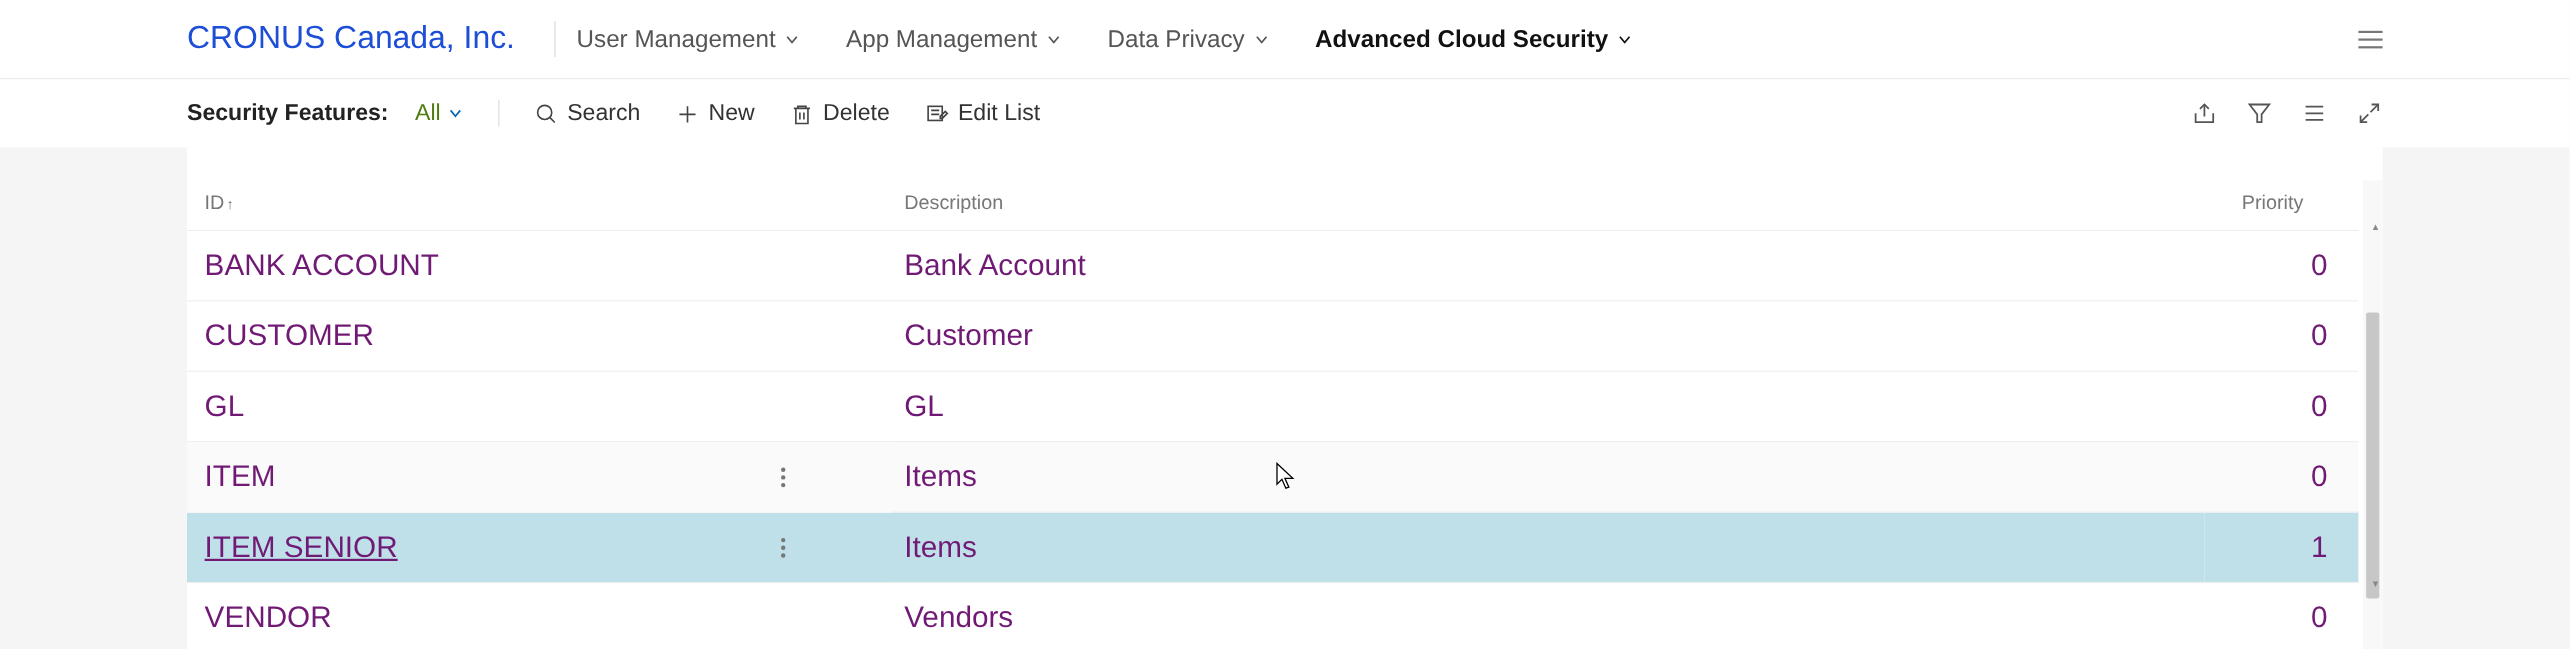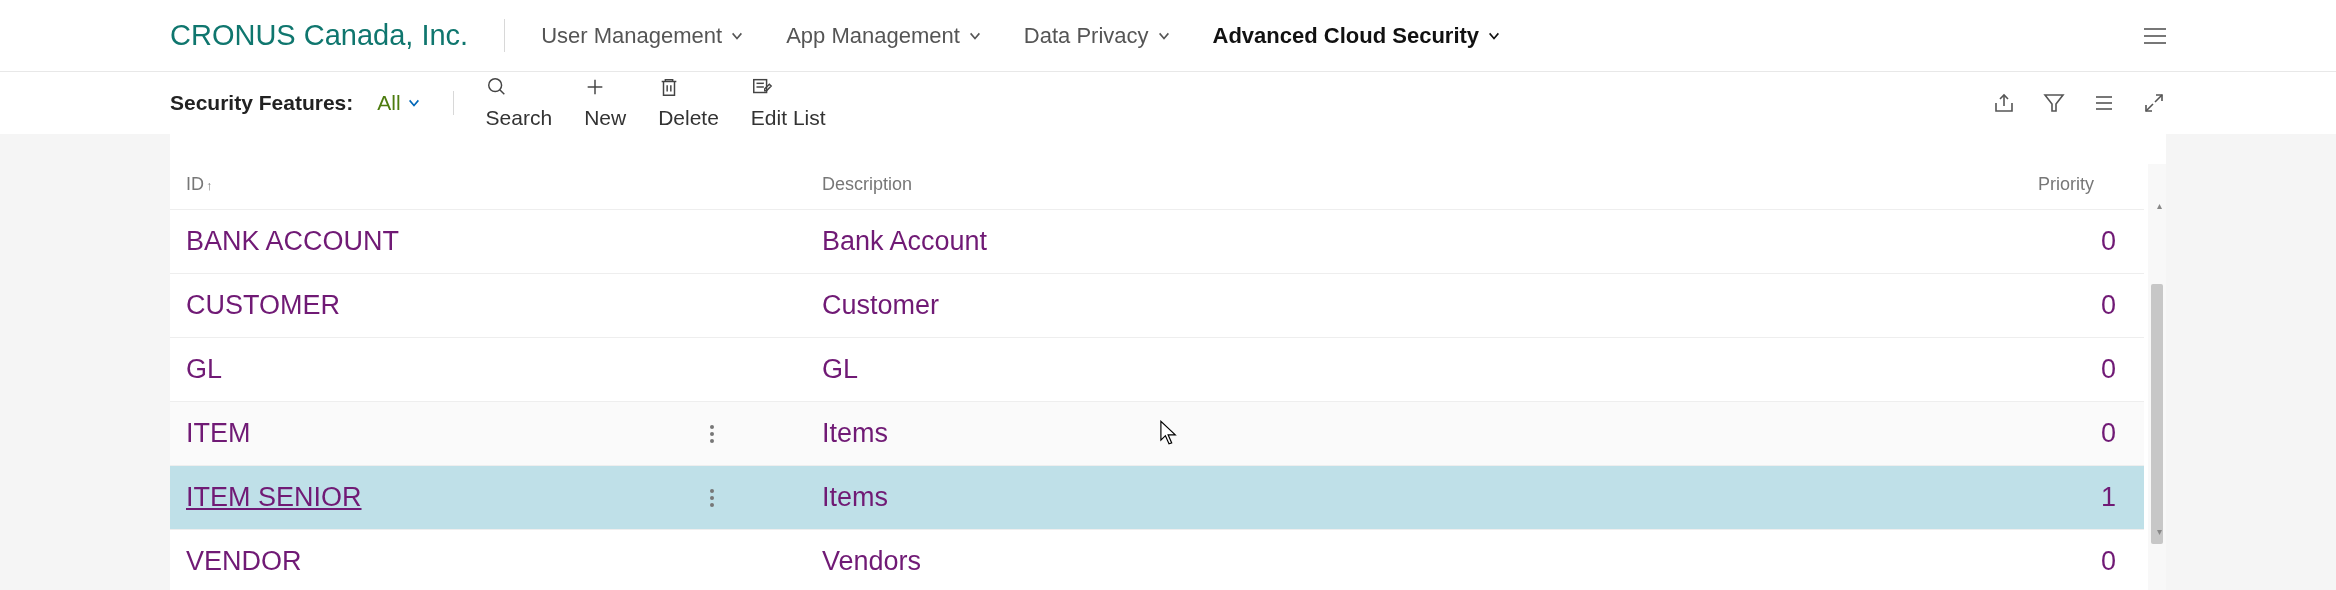--- a/index.html
+++ b/index.html
@@ -18,25 +18,25 @@
     }
     .topbar {
       display: flex;
       align-items: center;
       padding: 0 170px;
       height: 72px;
       border-bottom: 1px solid #e8e8e8;
     }
     .company-name {
       font-size: 29px;
-      color: #0f766e;
+      color: #1d4ed8;
       font-weight: 400;
       padding-right: 36px;
       border-right: 1px solid #d8d8d8;
-      margin-right: 36px;
+      margin-right: 19px;
     }
     .navmenu {
       display: flex;
       align-items: center;
       gap: 42px;
       flex: 1;
     }
     .navitem {
       display: flex;
       align-items: center;
@@ -92,26 +92,25 @@
       border-right: 1px solid #d8d8d8;
       margin-right: 32px;
     }
     .actions {
       display: flex;
       align-items: center;
       gap: 32px;
     }
     .action {
       display: flex;
-      align-items: flex-start;
+      align-items: flex-end;
       gap: 8px;
       font-size: 21px;
       color: #333;
       cursor: pointer;
-      flex-direction: column;
     }
     .icon {
       width: 22px;
       height: 22px;
       fill: none;
       stroke: #444;
       stroke-width: 1.6;
     }
     .rightactions {
       margin-left: auto;

